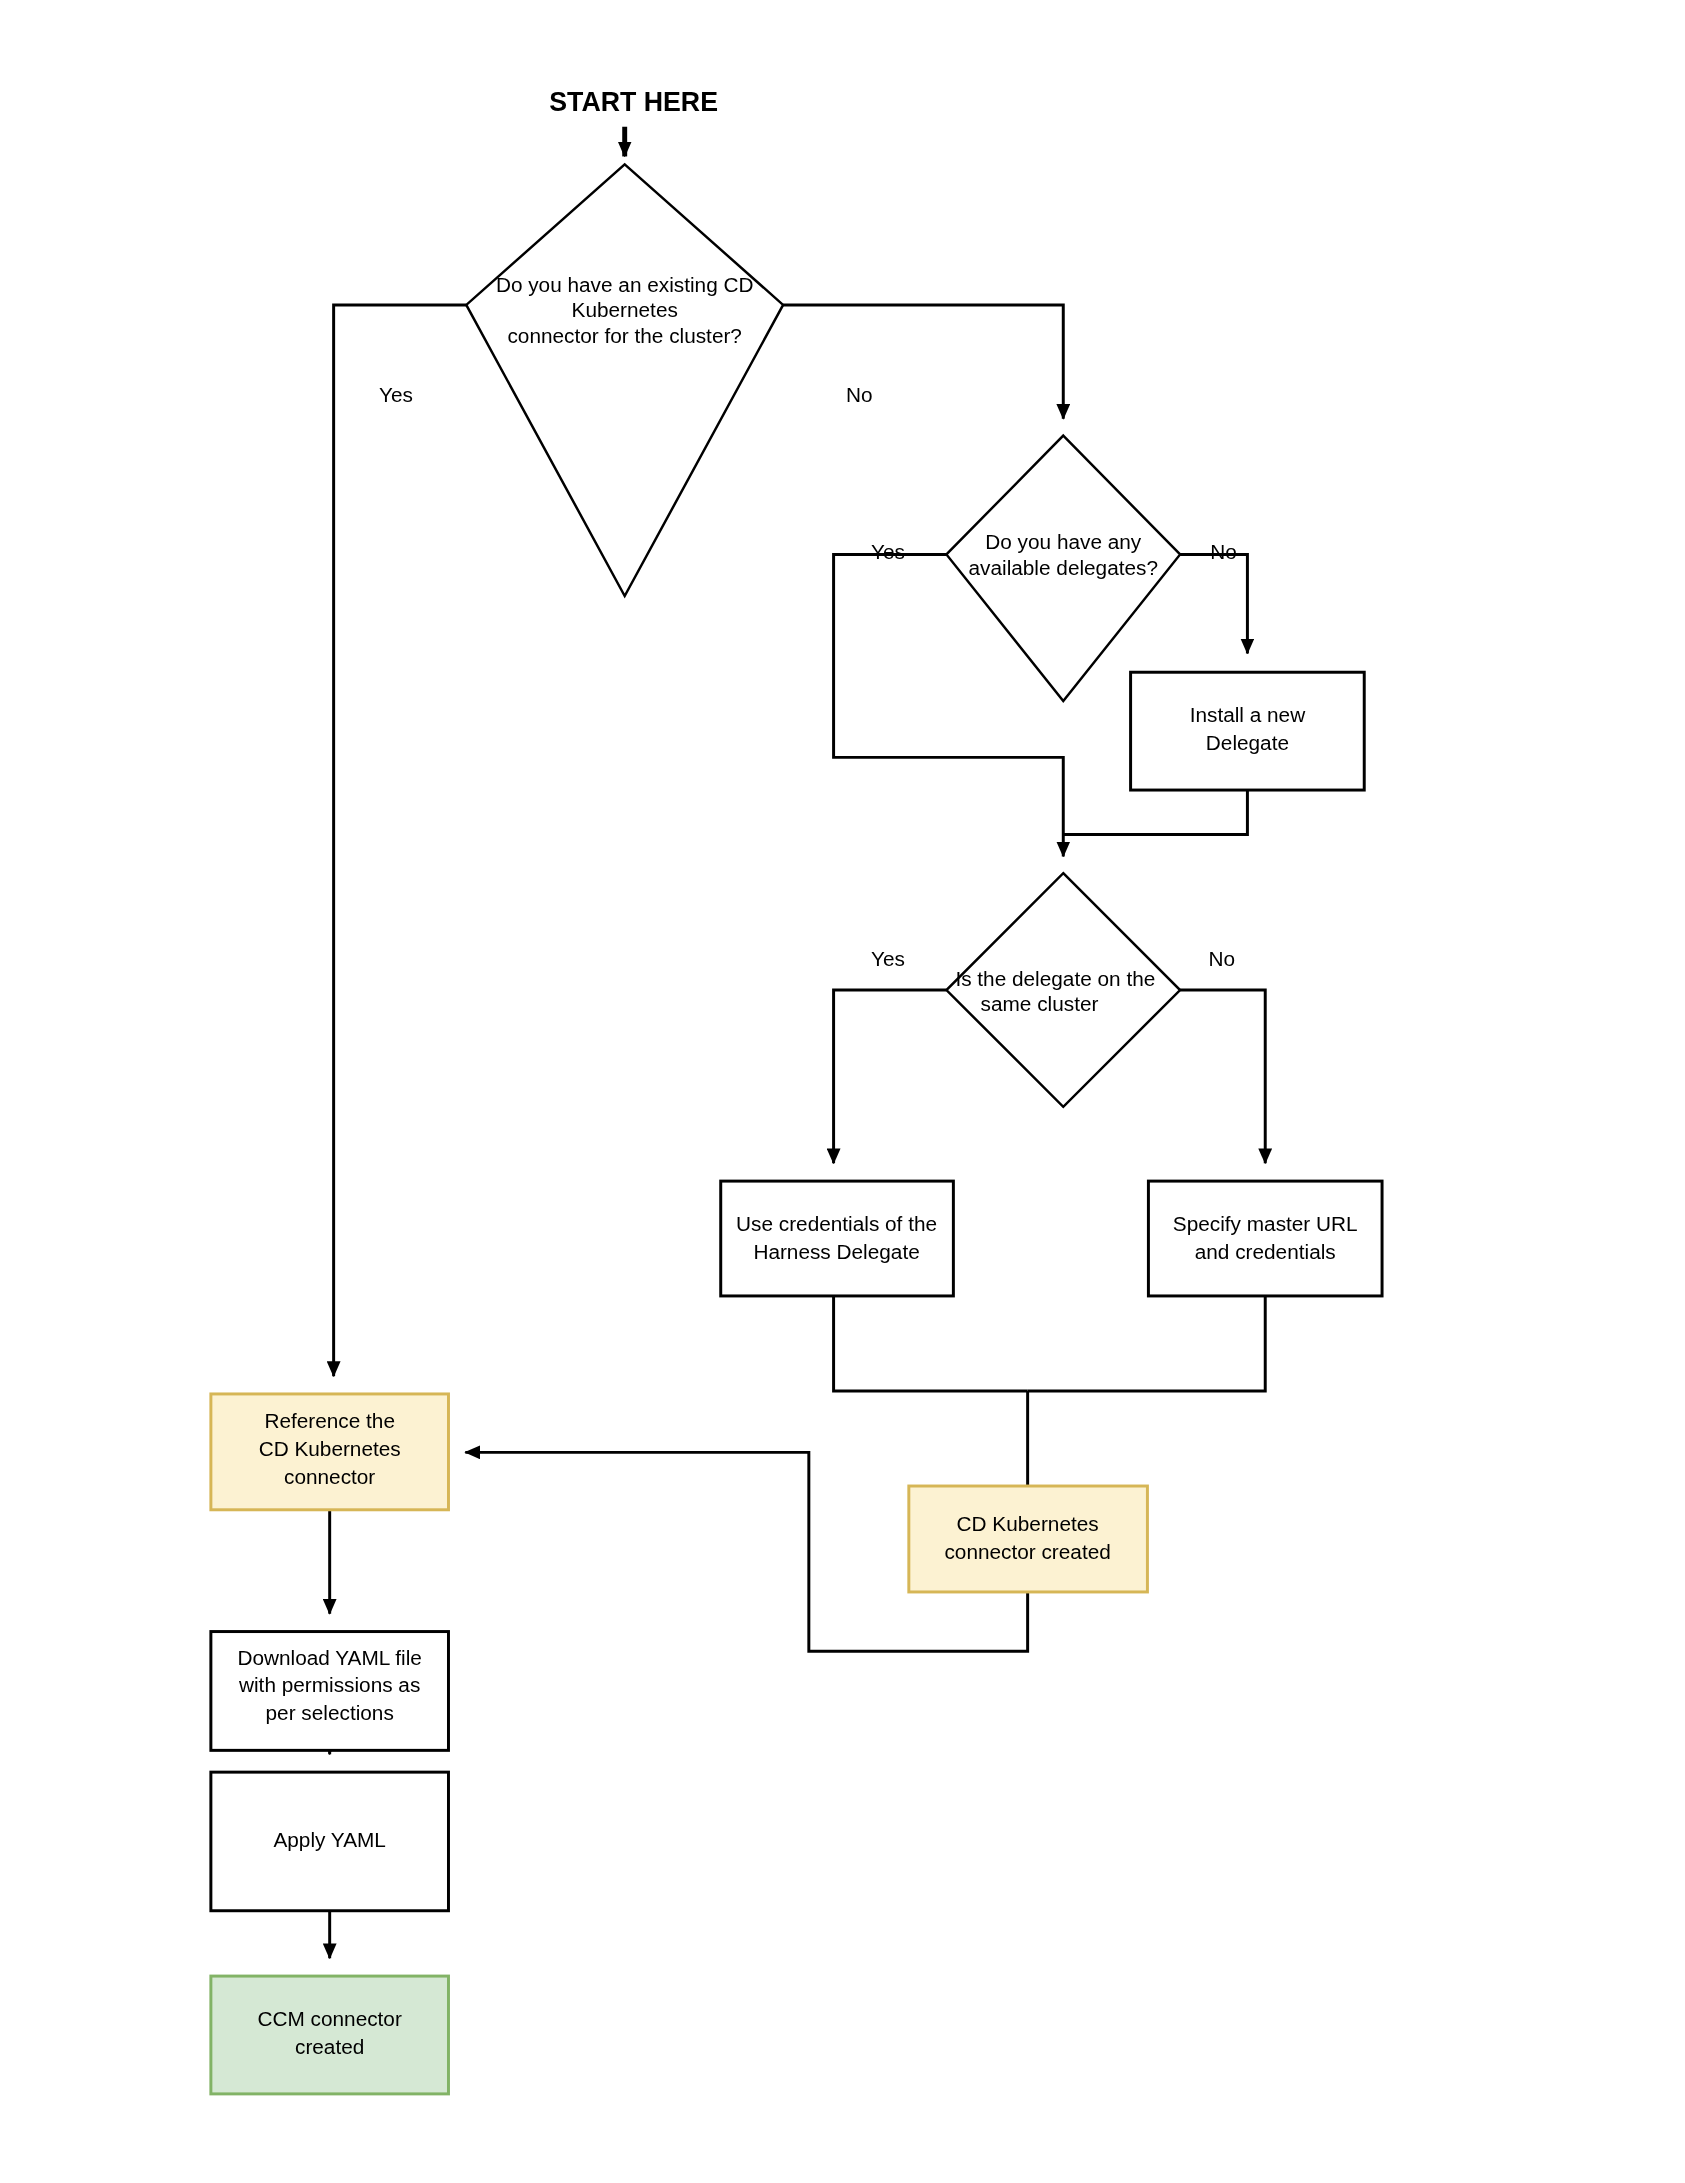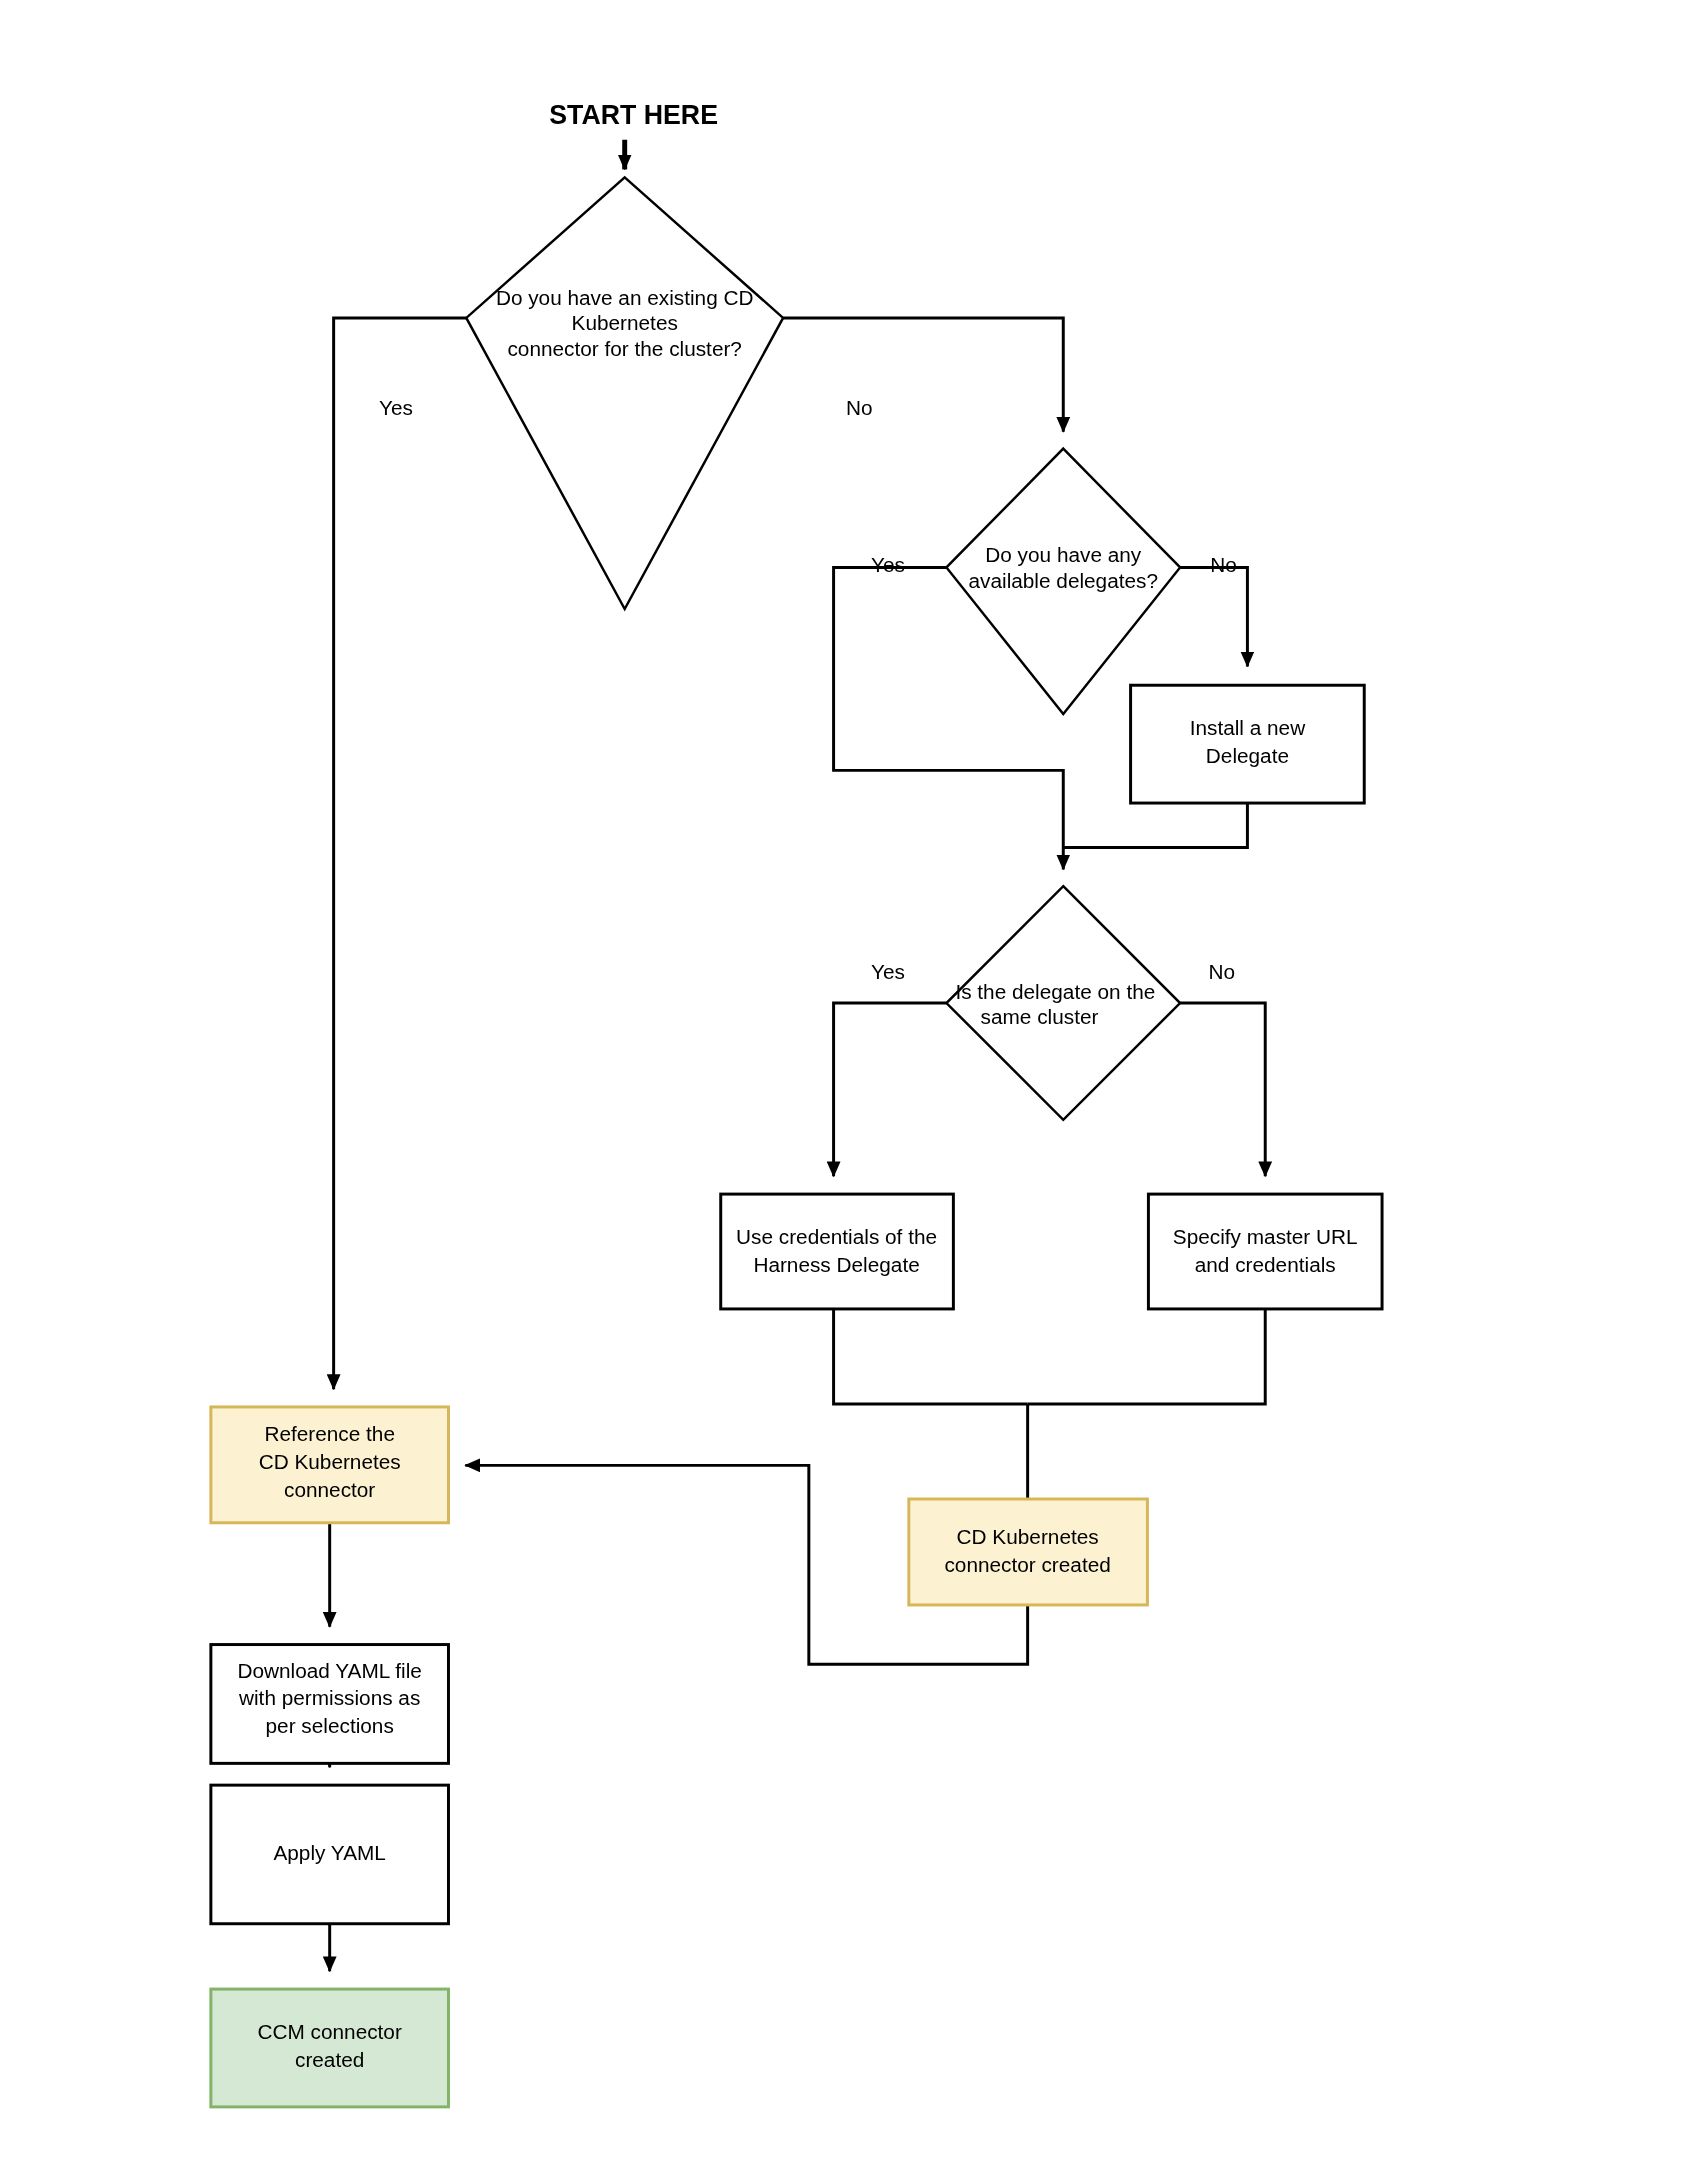--- a/index.html
+++ b/index.html
@@ -10,21 +10,20 @@
   body {
     width: 1685px;
     height: 2184px;
     font-family: "Liberation Sans", sans-serif;
     overflow: hidden;
   }
   #flow-root {
     position: relative;
     width: 1685px;
     height: 1572px;
-    margin-top: 13px;
   }
   svg.flow-svg {
     position: absolute;
     top: 0;
     left: 0;
     width: 1685px;
     height: 2184px;
     display: block;
   }
   .edge-line {

